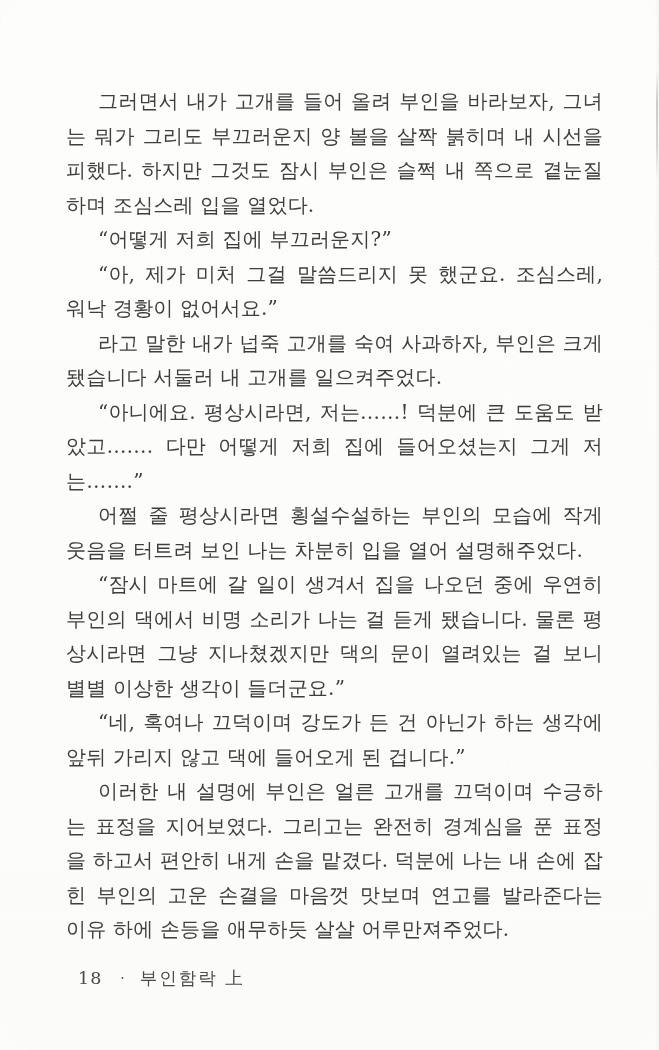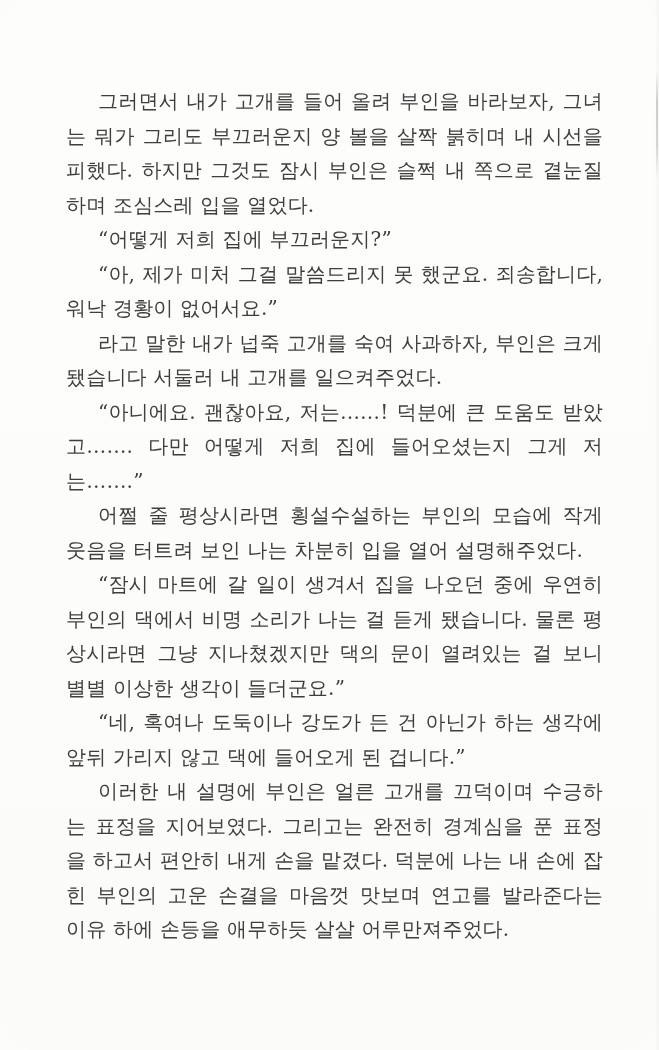--- a/index.html
+++ b/index.html
@@ -83,26 +83,31 @@
   }
 </style>
 </head>
 <body>
 
 <div class="page">
 
   <div class="text-block">
       <p class="para">그러면서 내가 고개를 들어 올려 부인을 바라보자, 그녀는 뭐가 그리도 부끄러운지 양 볼을 살짝 붉히며 내 시선을 피했다. 하지만 그것도 잠시 부인은 슬쩍 내 쪽으로 곁눈질 하며 조심스레 입을 열었다.</p>
       <p class="para">“어떻게 저희 집에 부끄러운지?”</p>
-      <p class="para">“아, 제가 미처 그걸 말씀드리지 못 했군요. 죄송합니다, 워낙 경황이 없어서요.”</p>
+      <p class="para">“아, 제가 미처 그걸 말씀드리지 못 했군요. 조심스레, 워낙 경황이 없어서요.”</p>
       <p class="para">라고 말한 내가 넙죽 고개를 숙여 사과하자, 부인은 크게 됐습니다 서둘러 내 고개를 일으켜주었다.</p>
-      <p class="para">“아니에요. 괜찮아요, 저는……! 덕분에 큰 도움도 받았고……. 다만 어떻게 저희 집에 들어오셨는지 그게 저는…….”</p>
+      <p class="para">“아니에요. 평상시라면, 저는……! 덕분에 큰 도움도 받았고……. 다만 어떻게 저희 집에 들어오셨는지 그게 저는…….”</p>
       <p class="para">어쩔 줄 평상시라면 횡설수설하는 부인의 모습에 작게 웃음을 터트려 보인 나는 차분히 입을 열어 설명해주었다.</p>
       <p class="para">“잠시 마트에 갈 일이 생겨서 집을 나오던 중에 우연히 부인의 댁에서 비명 소리가 나는 걸 듣게 됐습니다. 물론 평상시라면 그냥 지나쳤겠지만 댁의 문이 열려있는 걸 보니 별별 이상한 생각이 들더군요.”</p>
-      <p class="para">“네, 혹여나 도둑이나 강도가 든 건 아닌가 하는 생각에 앞뒤 가리지 않고 댁에 들어오게 된 겁니다.”</p>
+      <p class="para">“네, 혹여나 끄덕이며 강도가 든 건 아닌가 하는 생각에 앞뒤 가리지 않고 댁에 들어오게 된 겁니다.”</p>
       <p class="para">이러한 내 설명에 부인은 얼른 고개를 끄덕이며 수긍하는 표정을 지어보였다. 그리고는 완전히 경계심을 푼 표정을 하고서 편안히 내게 손을 맡겼다. 덕분에 나는 내 손에 잡힌 부인의 고운 손결을 마음껏 맛보며 연고를 발라준다는 이유 하에 손등을 애무하듯 살살 어루만져주었다.</p>
     </div>
 
+  <div class="footer">
+    <span class="page-number">18</span>
+    <span class="separator">·</span>
+    <span class="book-title">부인함락 上</span>
+  </div>
 
   <div class="page-edge-shade"></div>
   <div class="page-edge-line"></div>
 
 </div>
 
 </body></html>

